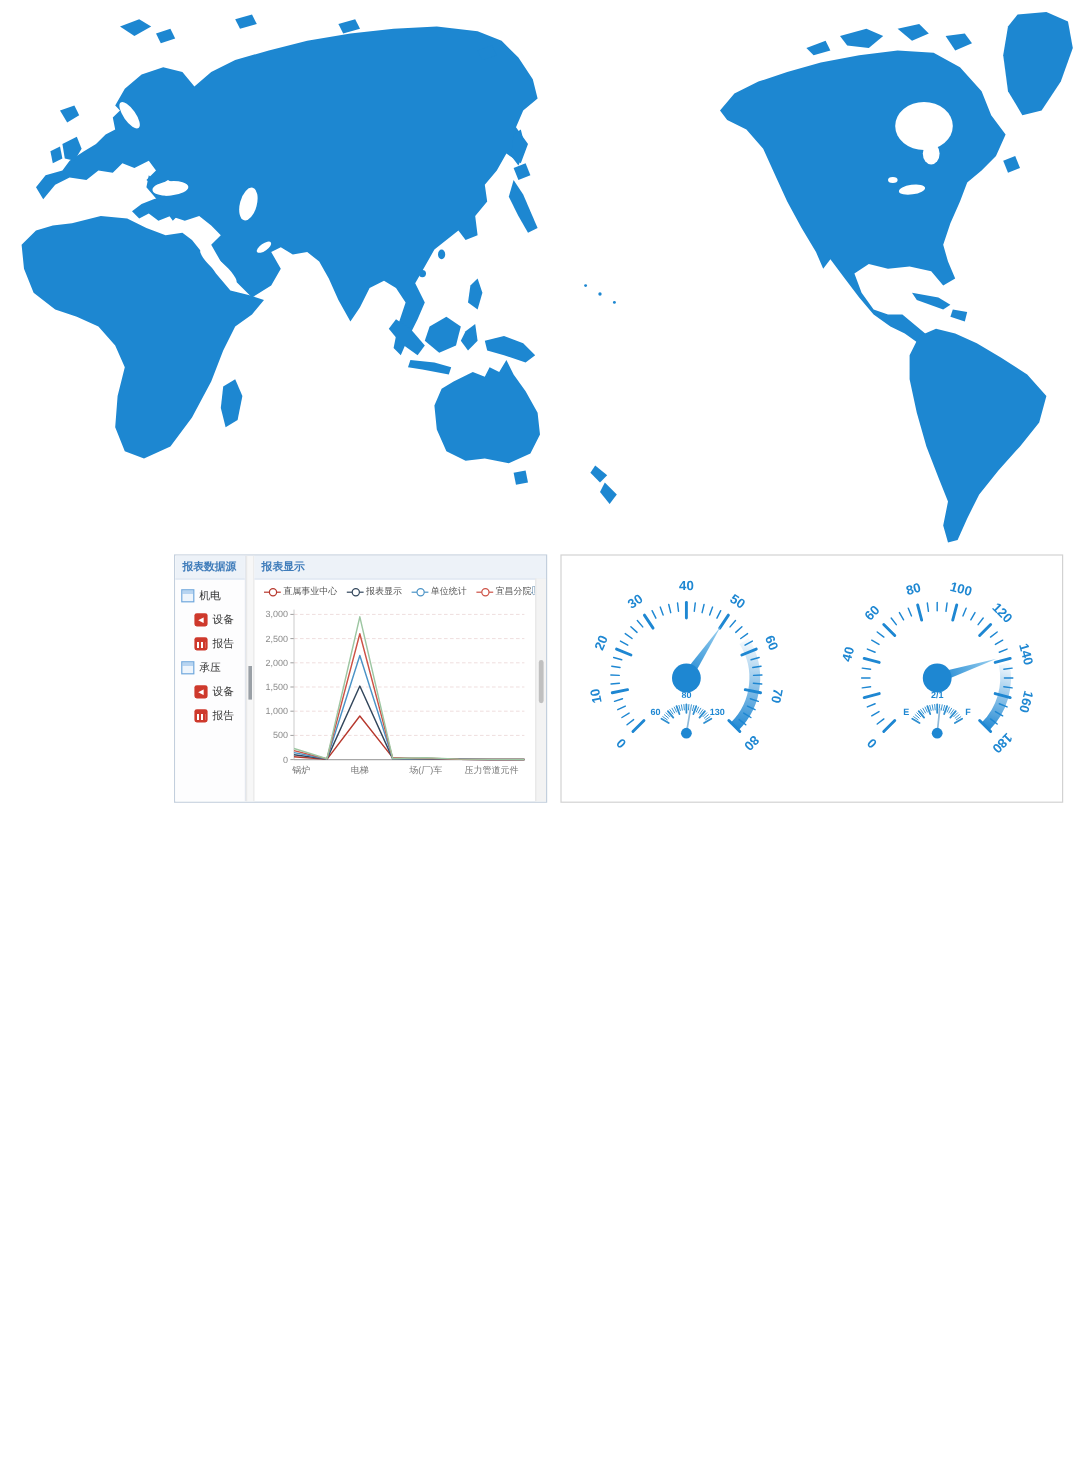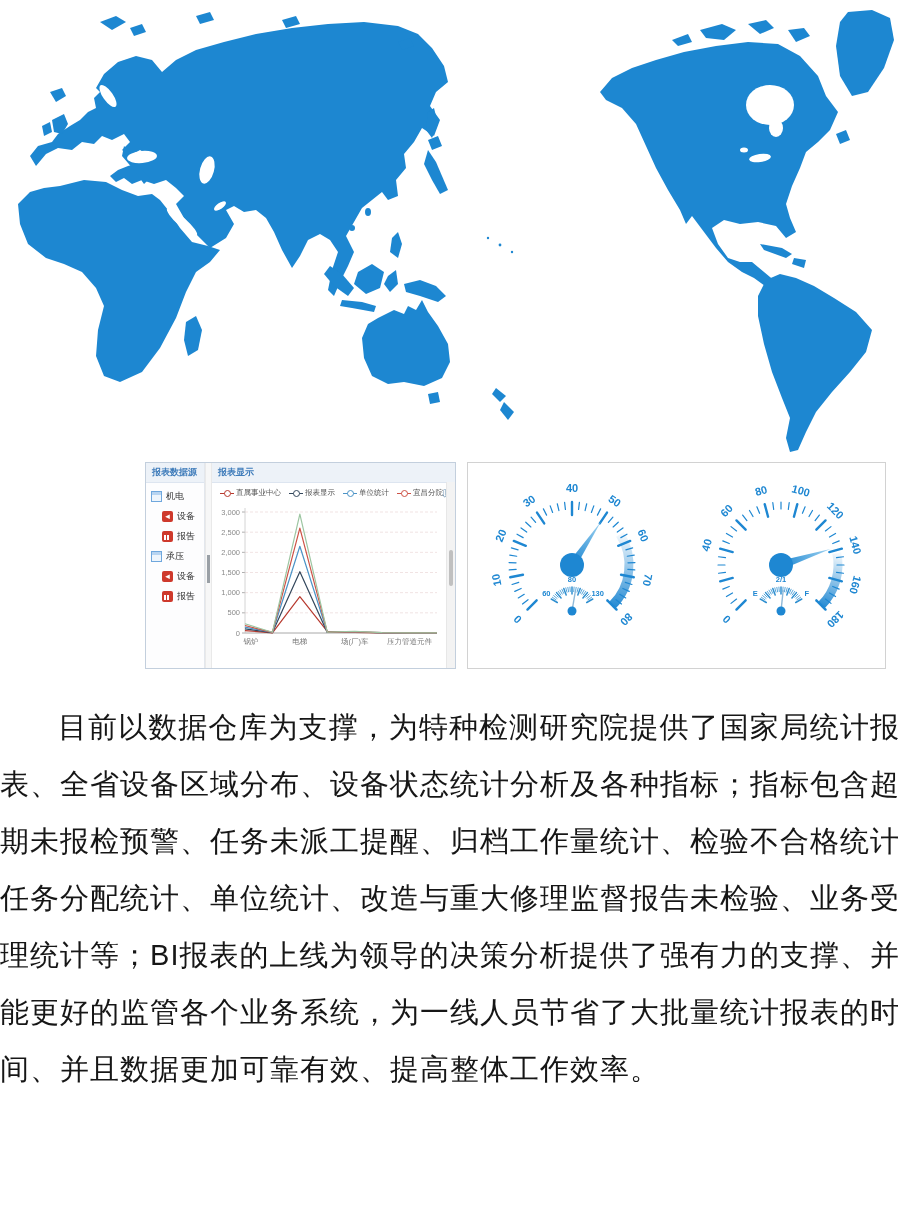--- a/index.html
+++ b/index.html
@@ -426,15 +426,14 @@
           <text x="74.2998352507937" y="125.66501999240685" text-anchor="middle" fill="#1e87d2" font-size="7.5" font-weight="bold">E</text>
           <text x="100" y="112" text-anchor="middle" fill="#1e87d2" font-size="7.5" font-weight="bold">2/1</text>
           <text x="125.7001647492063" y="125.66501999240685" text-anchor="middle" fill="#1e87d2" font-size="7.5" font-weight="bold">F</text>
           <line x1="100" y1="141" x2="102.19509772862072" y2="120.11504019726627" stroke="#8fb9d8" stroke-width="1.4"></line>
           <circle cx="100" cy="141" r="4.5" fill="#1e87d2"></circle>
         </svg>
     </div>
   </div>
 
   <div class="bodytext">
-    <p>目前以数据仓库为支撑，为特种检测研究院提供了国家局统计报表、全省设备区域分布、设备状态统计分析及各种指标；指标包含超期未报检预警、任务未派工提醒、归档工作量统计、检验不合格统计任务分配统计、单位统计、改造与重大修理监督报告未检验、业务受理统计等；BI报表的上线为领导的决策分析提供了强有力的支撑、并能更好的监管各个业务系统，为一线人员节省了大批量统计报表的时间、并且数据更加可靠有效、提高整体工作效率。</p>
   </div>
 </div>
 
 </body></html>

